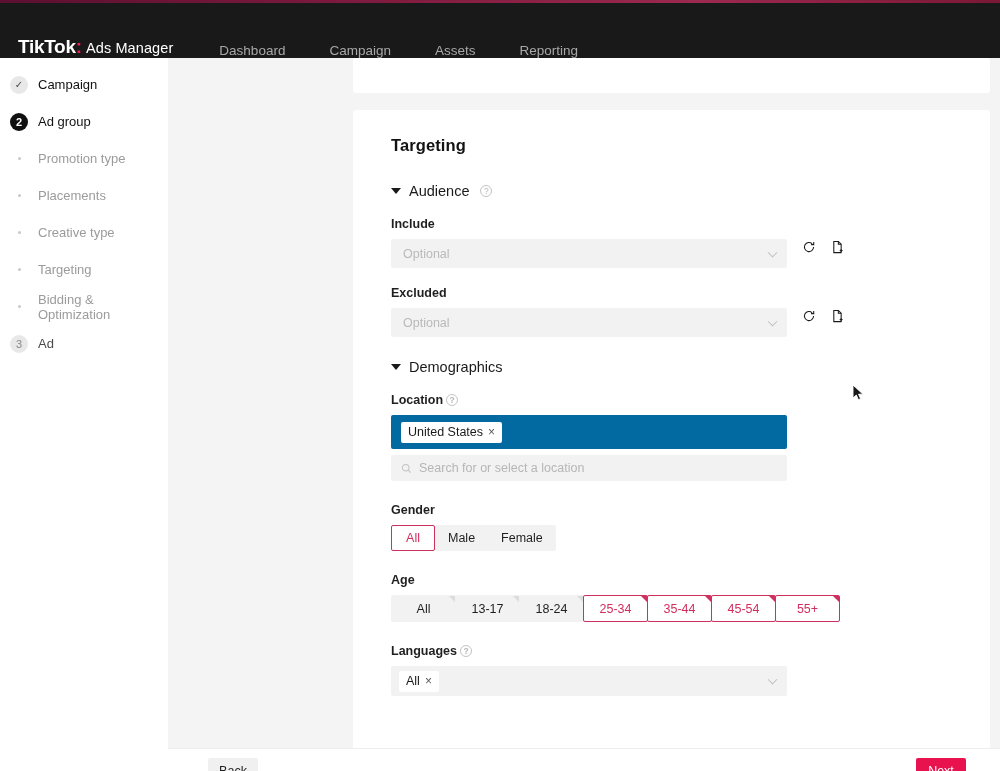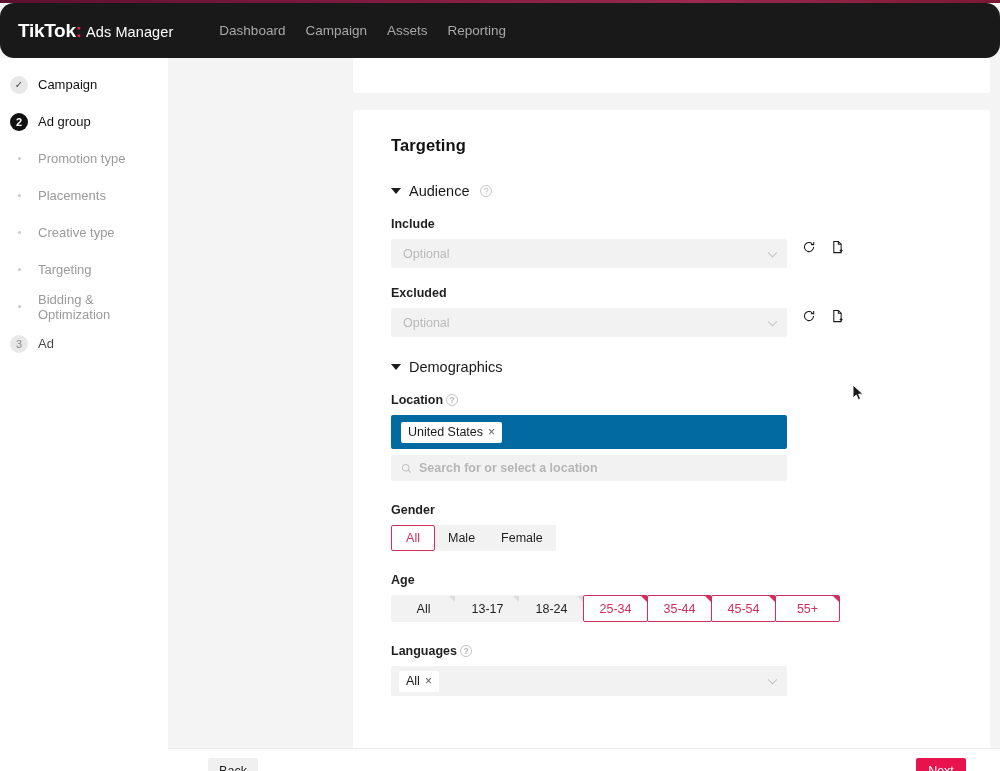--- a/index.html
+++ b/index.html
@@ -28,22 +28,21 @@
     height: 3px;
     background: linear-gradient(90deg, #5b1030 0%, #7d1a3d 35%, #9b2950 70%, #7b1836 100%);
   }
   .topbar {
     position: absolute;
     top: 3px; left: 0;
     width: 1000px;
     height: 55px;
     background: #191919;
     display: flex;
-    align-items: center;
-    border-radius: 14px;
+    align-items: flex-end;
   }
   .brand {
     display: flex;
     align-items: baseline;
     margin-left: 18px;
     user-select: none;
   }
   .brand-tiktok {
     color: #ffffff;
     font-size: 19px;
@@ -59,21 +58,21 @@
   .brand-sub {
     color: #ffffff;
     font-size: 14.5px;
     font-weight: normal;
     letter-spacing: 0.1px;
   }
   .topnav {
     display: flex;
     align-items: center;
     margin-left: 46px;
-    gap: 20px;
+    gap: 44px;
   }
   .topnav-item {
     color: #a8a8a8;
     font-size: 13.5px;
     cursor: pointer;
     white-space: nowrap;
   }
 
   
   .sidebar {
@@ -319,21 +318,20 @@
     display: flex;
     align-items: center;
     padding: 0 10px;
     gap: 7px;
     margin-top: 6px;
     cursor: text;
   }
   .search-field .s-text {
     font-size: 12.5px;
     color: #b6b6b6;
-    font-weight: bold;
   }
   .mag {
     width: 11px; height: 11px;
     flex: 0 0 auto;
     color: #c2c2c2;
   }
   .mag svg { display: block; }
 
   
   .seg-gender {

